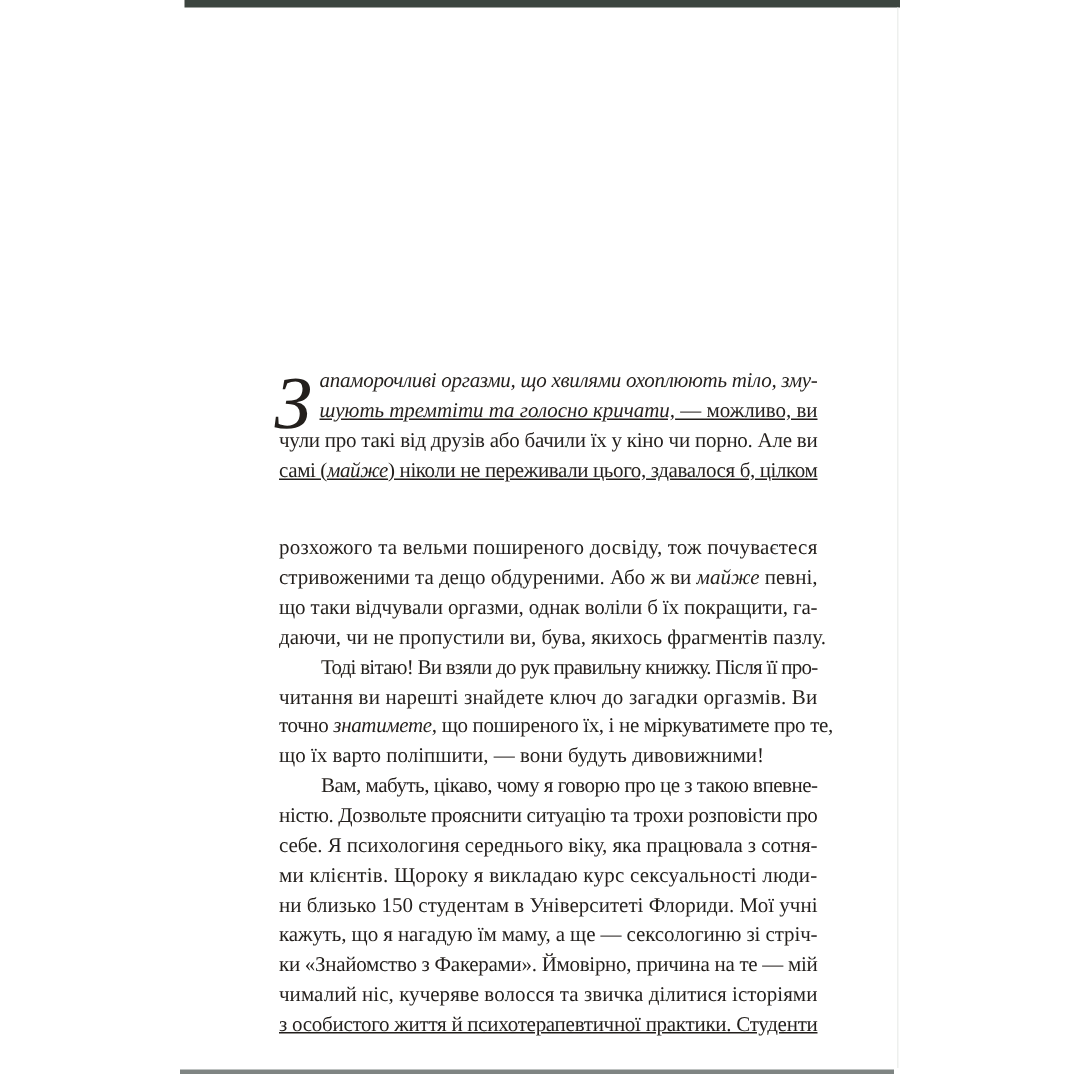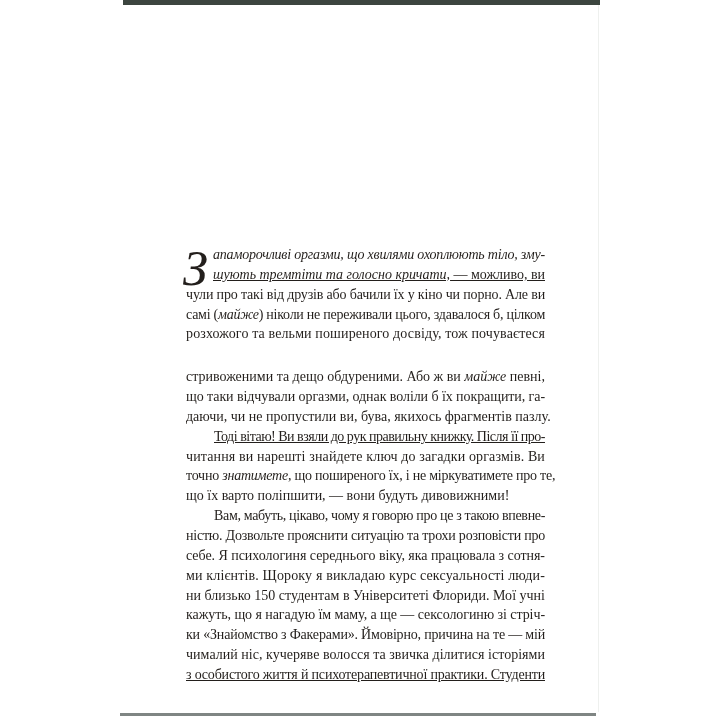--- a/index.html
+++ b/index.html
@@ -68,26 +68,26 @@
   <div class="page">
     <div class="top-edge"></div>
     <div class="right-edge"></div>
     <div class="bottom-edge"></div>
     <div class="text-block">
       <span class="drop-cap">З</span>
 
     <div class="line" style="padding-left: 27px; letter-spacing: -0.199px; word-spacing: 0.003px;"><span><span class="it">апаморочливі оргазми, що хвилями охоплюють тіло, зму-</span></span></div>
         <div class="line" style="padding-left: 27px; letter-spacing: -0.023px; word-spacing: -0.002px; text-decoration: underline;"><span><span class="it">шують тремтіти та голосно кричати,</span><span> — можливо, ви</span></span></div>
         <div class="line" style="letter-spacing: -0.166px; word-spacing: -0.002px;"><span><span>чули про такі від друзів або бачили їх у кіно чи порно. Але ви</span></span></div>
-        <div class="line" style="letter-spacing: -0.255px; word-spacing: 0.002px;"><span><span>самі (</span><span class="it">майже</span><span>) ніколи не переживали цього, здавалося б, цілком</span></span></div>
-        <div class="line" style="letter-spacing: 0.127px; word-spacing: -0.003px;"><span><span>розхожого та вельми поширеного досвіду, тож почуваєтеся</span></span></div>
-        <div class="line" style="letter-spacing: -0.005px; word-spacing: 0px; margin-top: 23px;"><span><span>стривоженими та дещо обдуреними. Або ж ви </span><span class="it">майже</span><span> певні,</span></span></div>
+        <div class="line" style="letter-spacing: -0.255px; word-spacing: 0.002px; text-decoration: underline;"><span><span>самі (</span><span class="it">майже</span><span>) ніколи не переживали цього, здавалося б, цілком</span></span></div>
+        <div class="line" style="letter-spacing: 0.127px; word-spacing: -0.003px; margin-top: 32px;"><span><span>розхожого та вельми поширеного досвіду, тож почуваєтеся</span></span></div>
+        <div class="line" style="letter-spacing: -0.005px; word-spacing: 0px;"><span><span>стривоженими та дещо обдуреними. Або ж ви </span><span class="it">майже</span><span> певні,</span></span></div>
         <div class="line" style="letter-spacing: -0.077px; word-spacing: -0.002px;"><span><span>що таки відчували оргазми, однак воліли б їх покращити, га-</span></span></div>
         <div class="line"><span><span>даючи, чи не пропустили ви, бува, якихось фрагментів пазлу.</span></span></div>
-        <div class="line" style="padding-left: 28px; letter-spacing: -0.496px; word-spacing: -0.002px; text-decoration: underline;"><span><span>Тоді вітаю! Ви взяли до рук правильну книжку. Після її про-</span></span></div>
+        <div class="line" style="padding-left: 28px; letter-spacing: -0.496px; word-spacing: -0.002px;"><span><span>Тоді вітаю! Ви взяли до рук правильну книжку. Після її про-</span></span></div>
         <div class="line" style="letter-spacing: 0.131px; word-spacing: 0.002px;"><span><span>читання ви нарешті знайдете ключ до загадки оргазмів. Ви</span></span></div>
         <div class="line" style="letter-spacing: -0.235px; word-spacing: 0.002px;"><span><span>точно </span><span class="it">знатимете</span><span>, що поширеного їх, і не міркуватимете про те,</span></span></div>
         <div class="line"><span><span>що їх варто поліпшити, — вони будуть дивовижними!</span></span></div>
         <div class="line" style="padding-left: 28px; letter-spacing: -0.337px; word-spacing: 0px;"><span><span>Вам, мабуть, цікаво, чому я говорю про це з такою впевне-</span></span></div>
         <div class="line" style="letter-spacing: -0.229px; word-spacing: -0.002px;"><span><span>ністю. Дозвольте прояснити ситуацію та трохи розповісти про</span></span></div>
         <div class="line" style="letter-spacing: -0.044px; word-spacing: 0px;"><span><span>себе. Я психологиня середнього віку, яка працювала з сотня-</span></span></div>
         <div class="line" style="letter-spacing: 0.151px; word-spacing: -0.002px;"><span><span>ми клієнтів. Щороку я викладаю курс сексуальності люди-</span></span></div>
         <div class="line" style="letter-spacing: 0.008px; word-spacing: 0px;"><span><span>ни близько 150 студентам в Університеті Флориди. Мої учні</span></span></div>
         <div class="line" style="letter-spacing: -0.071px; word-spacing: 0px;"><span><span>кажуть, що я нагадую їм маму, а ще — сексологиню зі стріч-</span></span></div>
         <div class="line" style="letter-spacing: -0.192px; word-spacing: -0.002px;"><span><span>ки «Знайомство з Факерами». Ймовірно, причина на те — мій</span></span></div>

